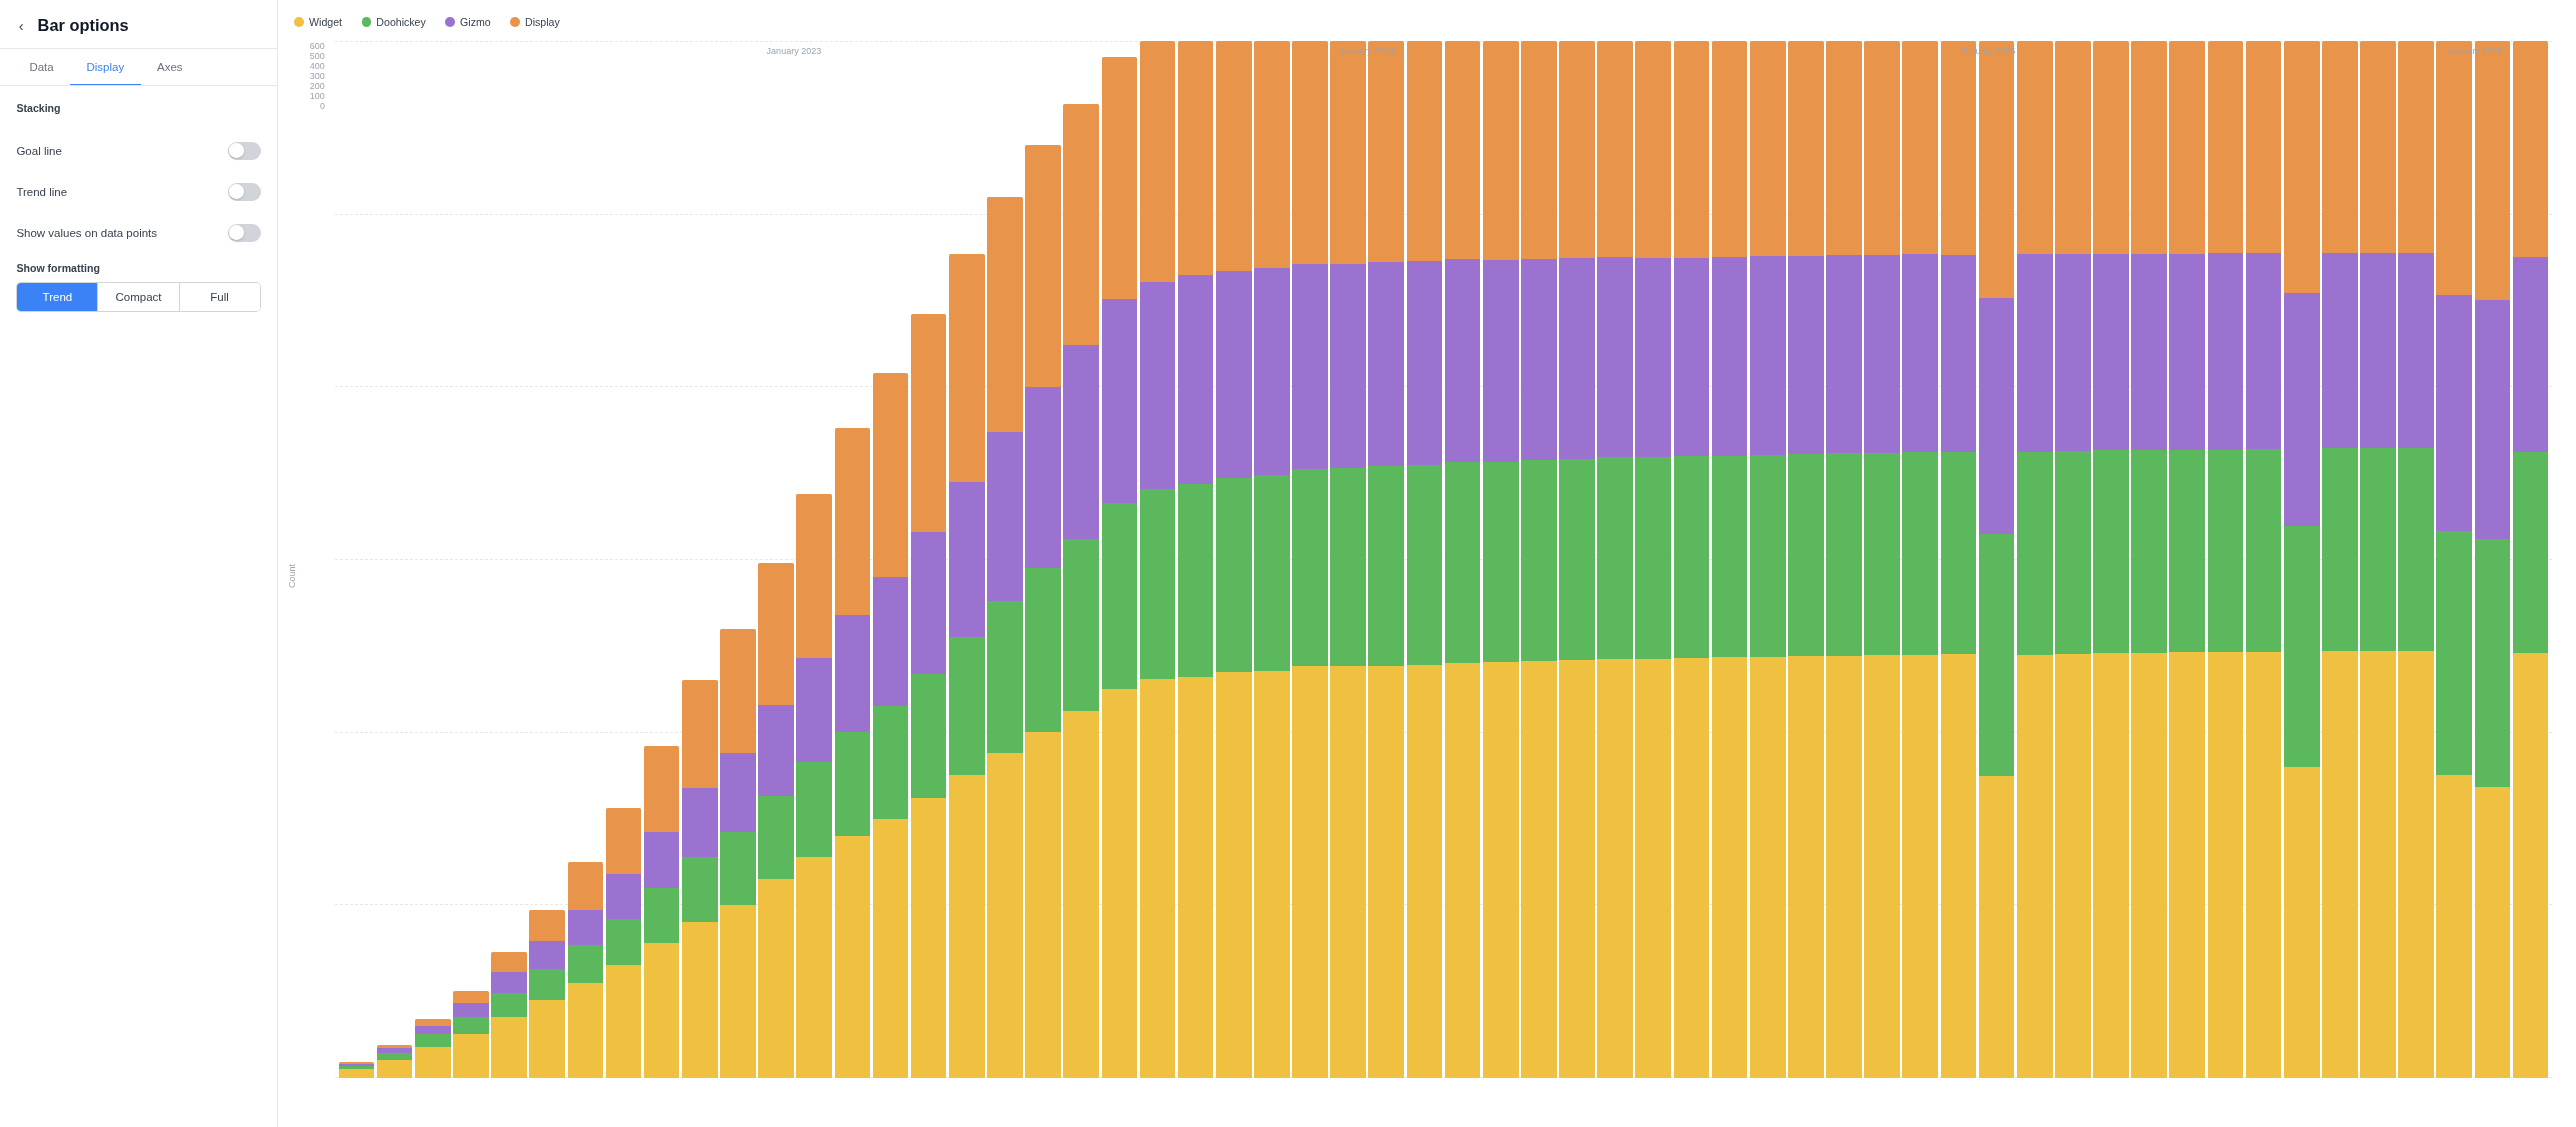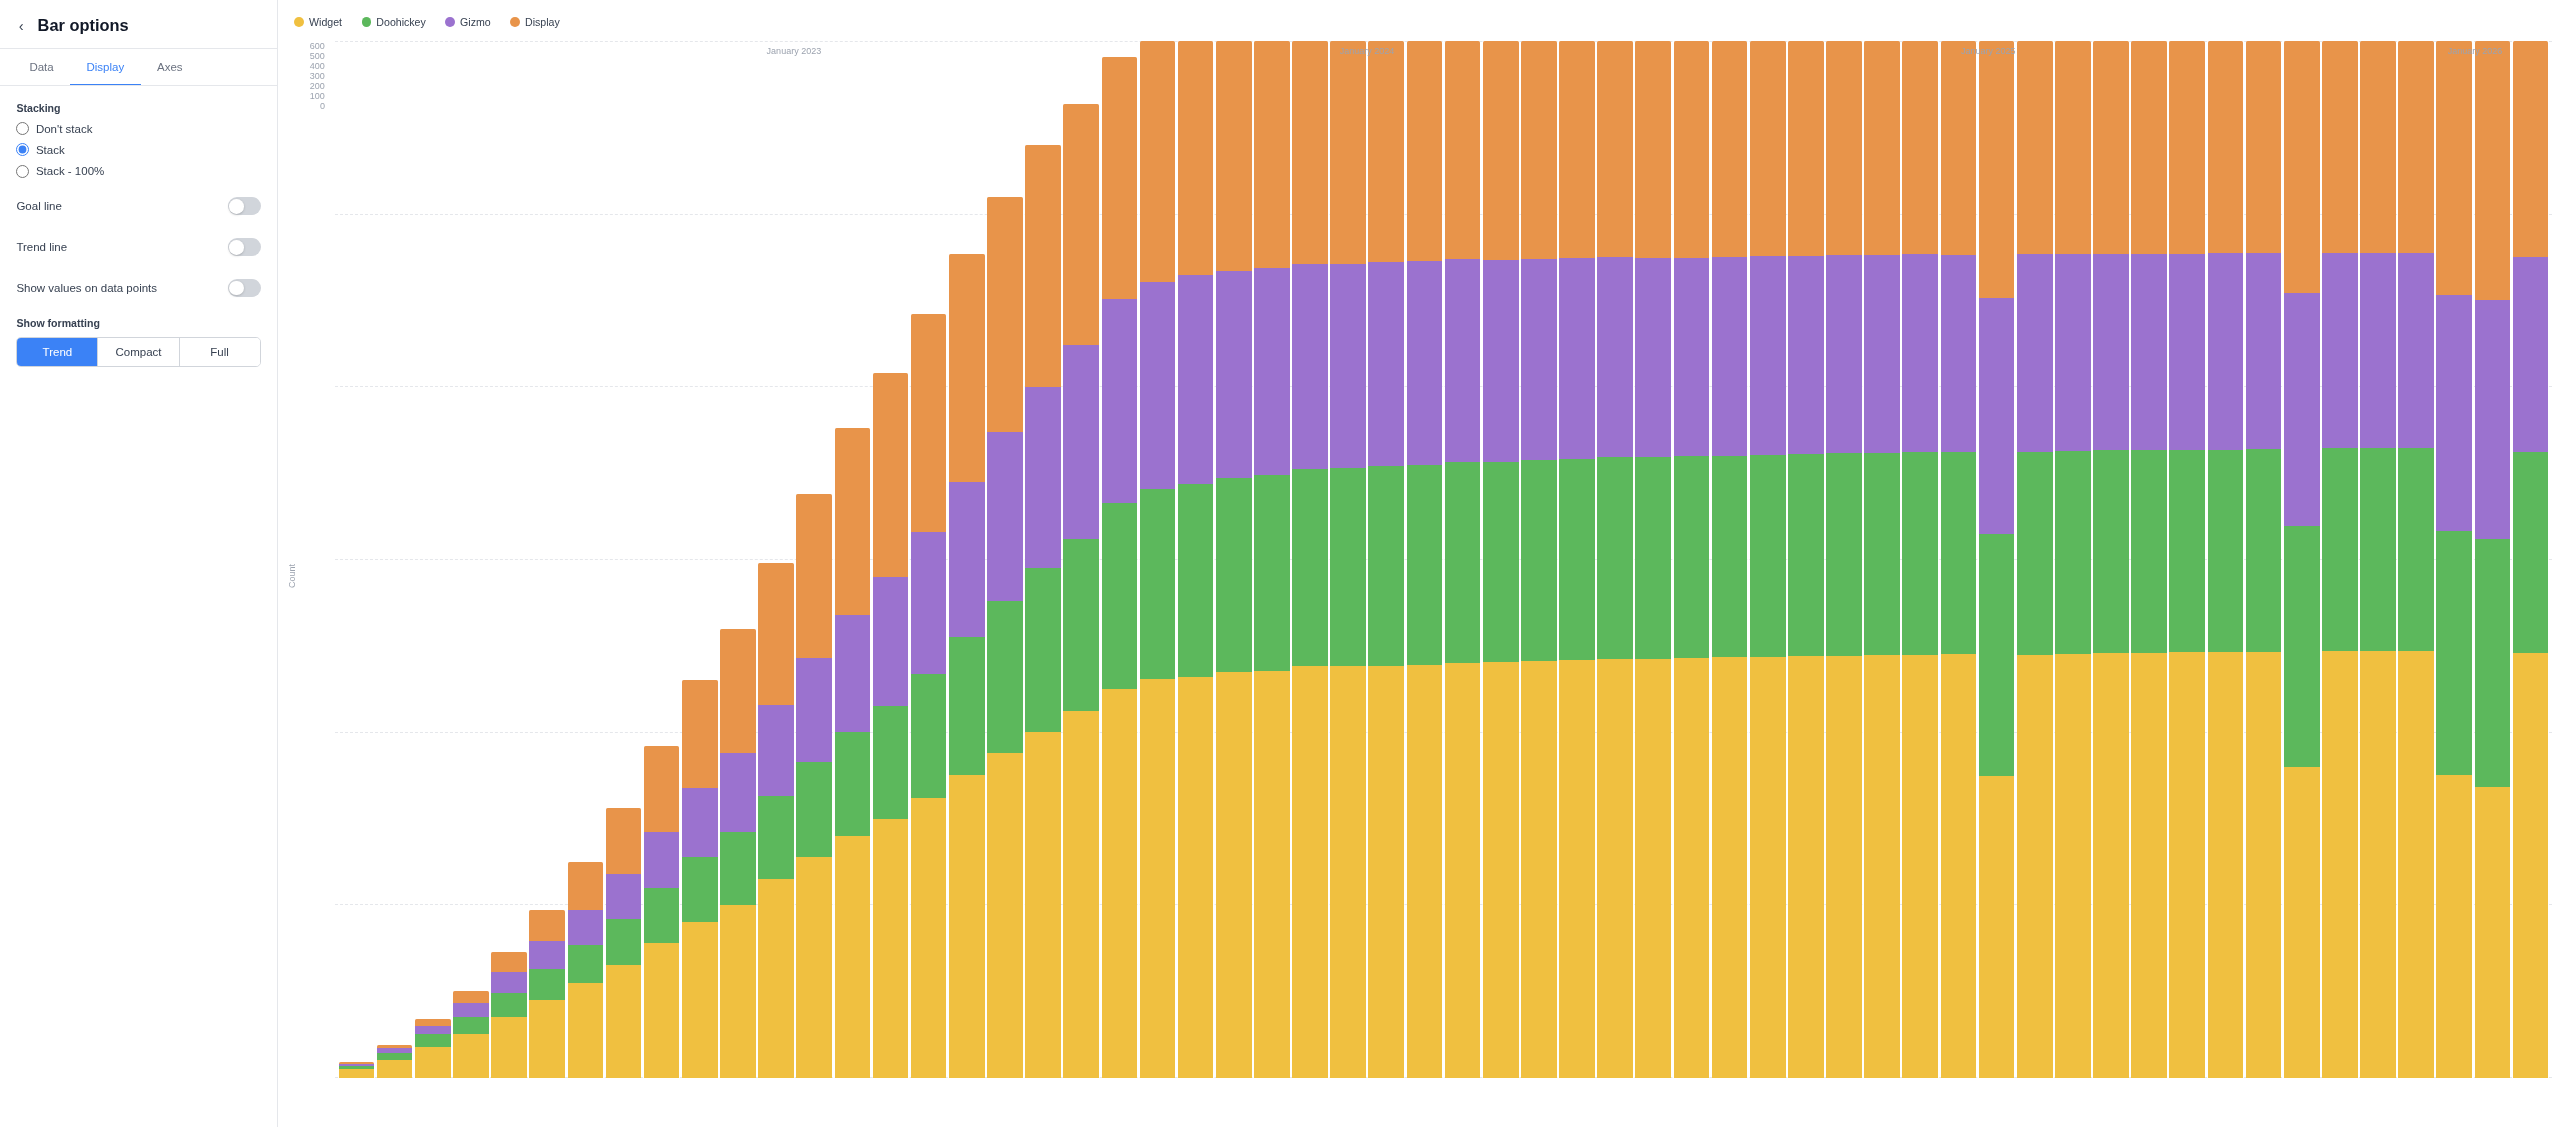--- a/index.html
+++ b/index.html
@@ -320,34 +320,20 @@
 
   <div class="tabs">
     <div class="tab">Data</div>
     <div class="tab active">Display</div>
     <div class="tab">Axes</div>
   </div>
 
   <div class="sidebar-content">
     <div>
       <div class="section-label">Stacking</div>
-      <div class="radio-group">
-        <label class="radio-item">
-          <input type="radio" name="stacking" style="">
-          <span class="radio-label">Don't stack</span>
-        </label>
-        <label class="radio-item">
-          <input type="radio" name="stacking" checked="" style="">
-          <span class="radio-label">Stack</span>
-        </label>
-        <label class="radio-item">
-          <input type="radio" name="stacking" style="">
-          <span class="radio-label">Stack - 100%</span>
-        </label>
-      </div>
     </div>
 
     <div class="toggle-row">
       <span class="toggle-label">Goal line</span>
       <div class="toggle"></div>
     </div>
 
     <div class="toggle-row">
       <span class="toggle-label">Trend line</span>
       <div class="toggle"></div>

